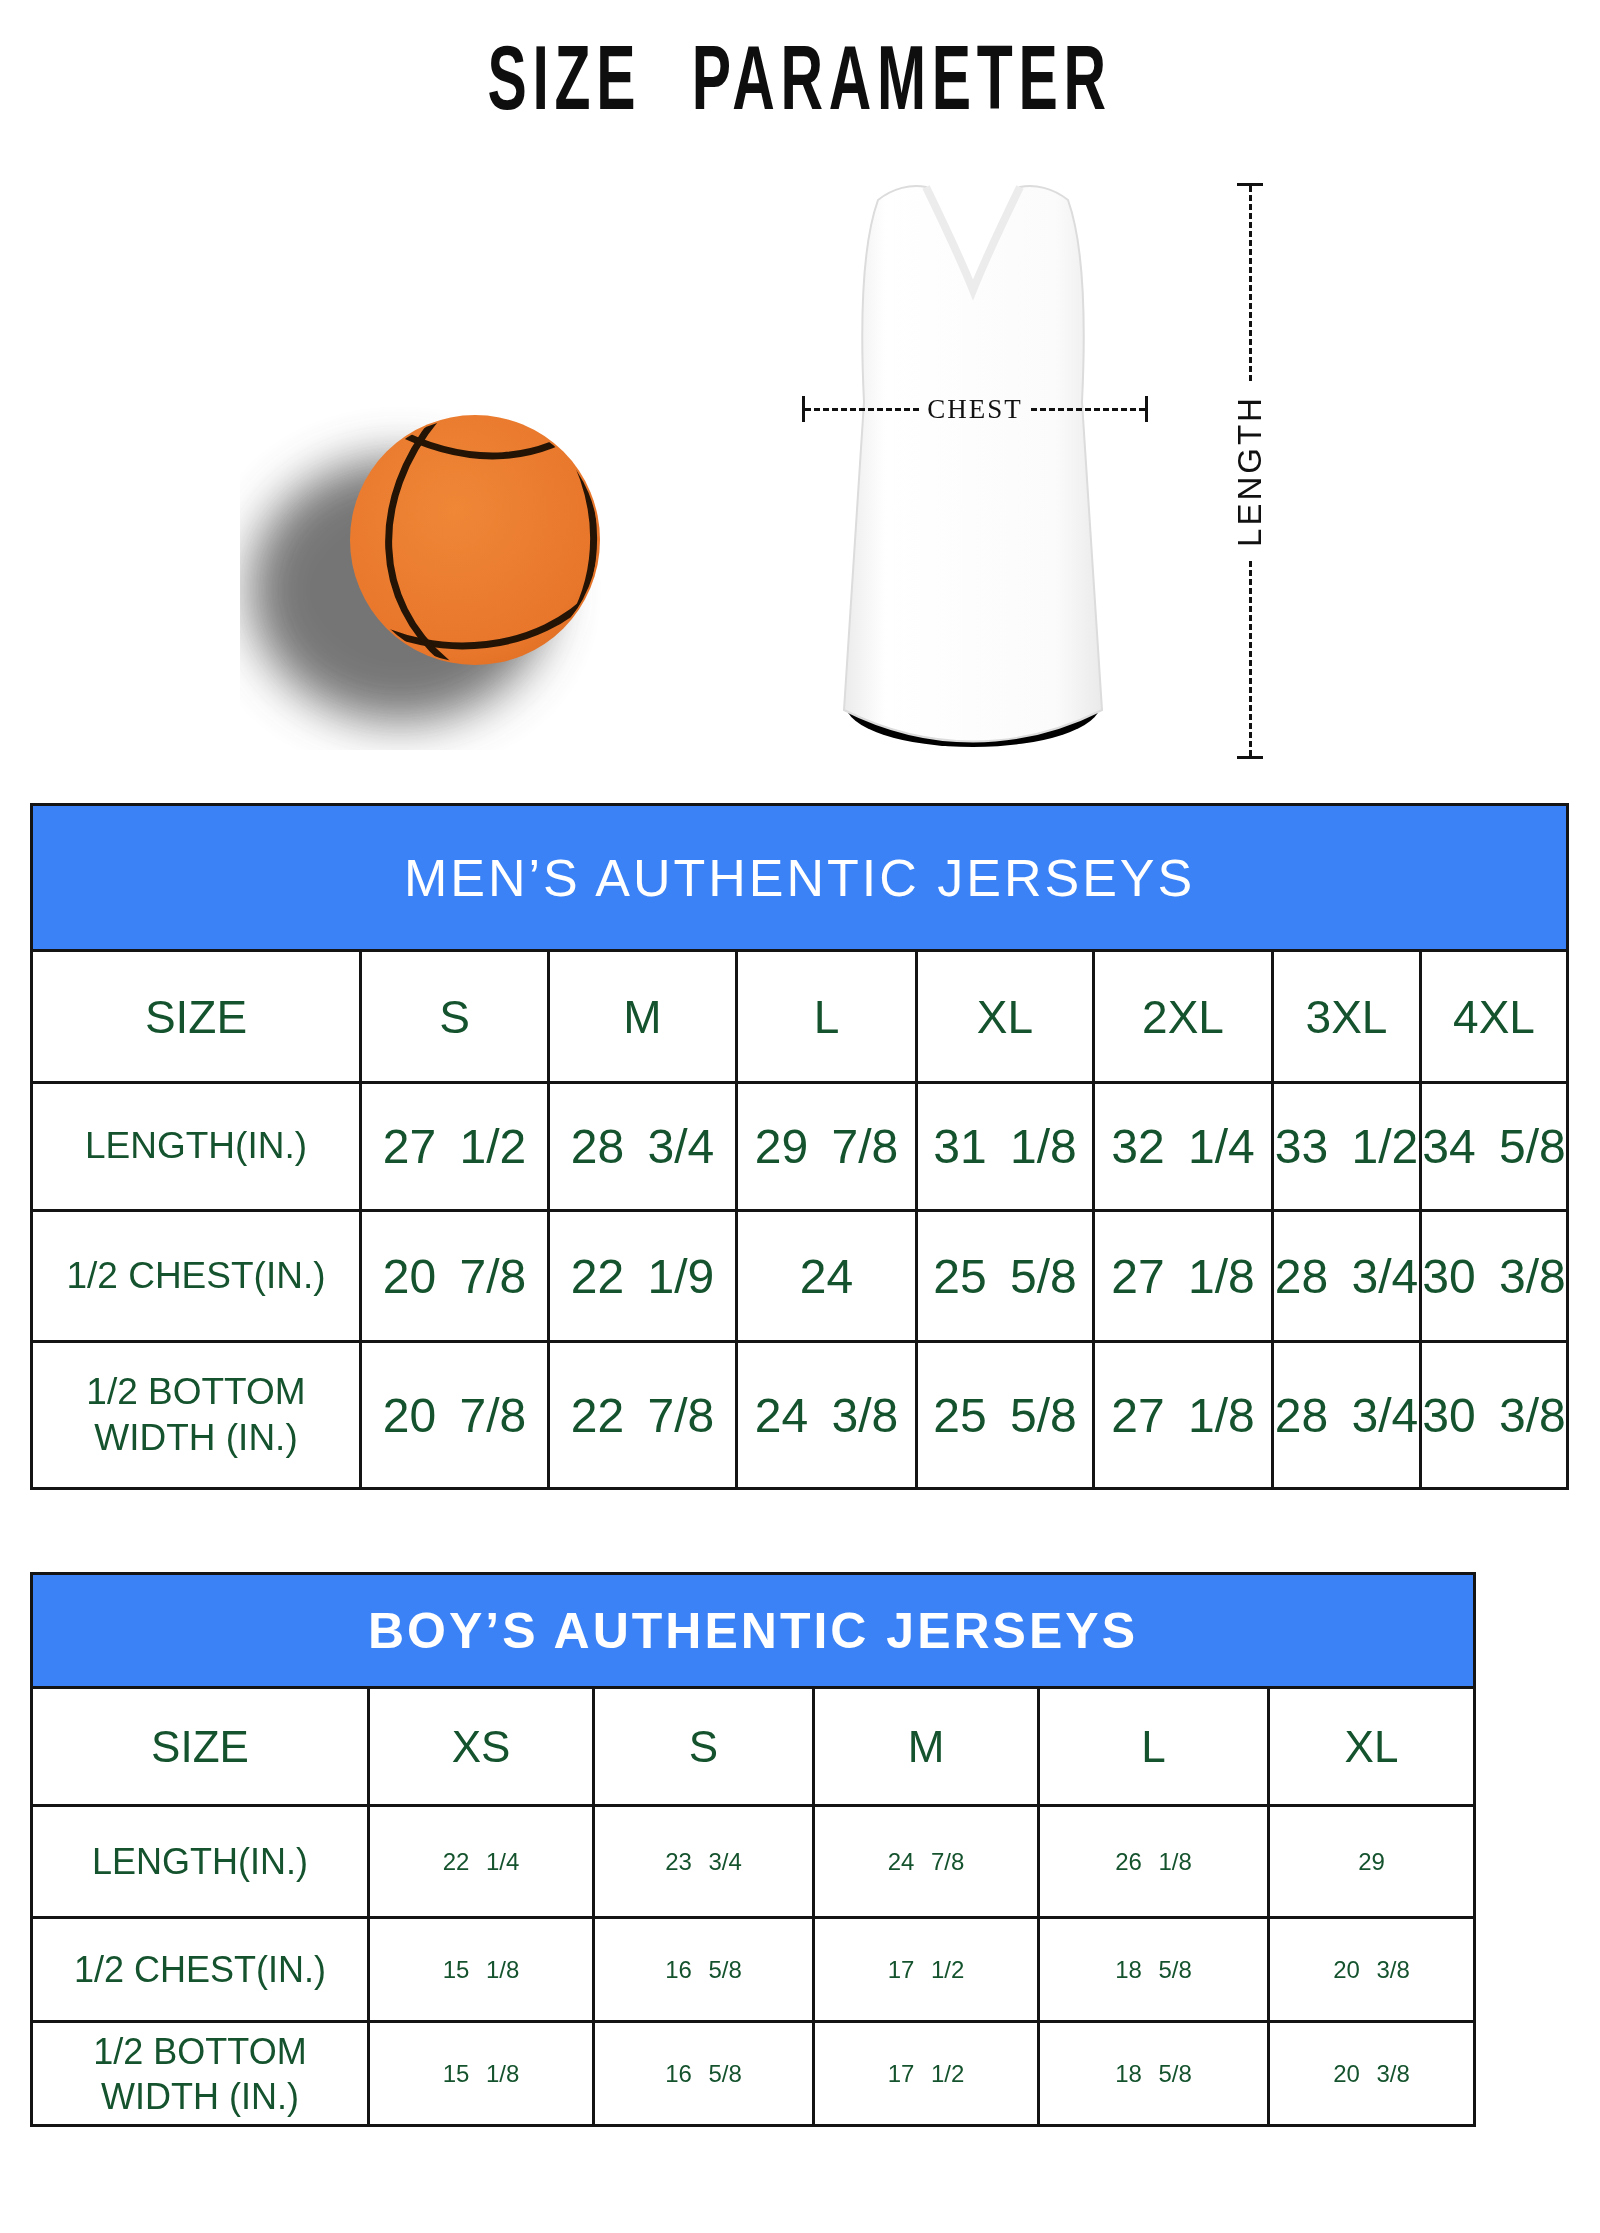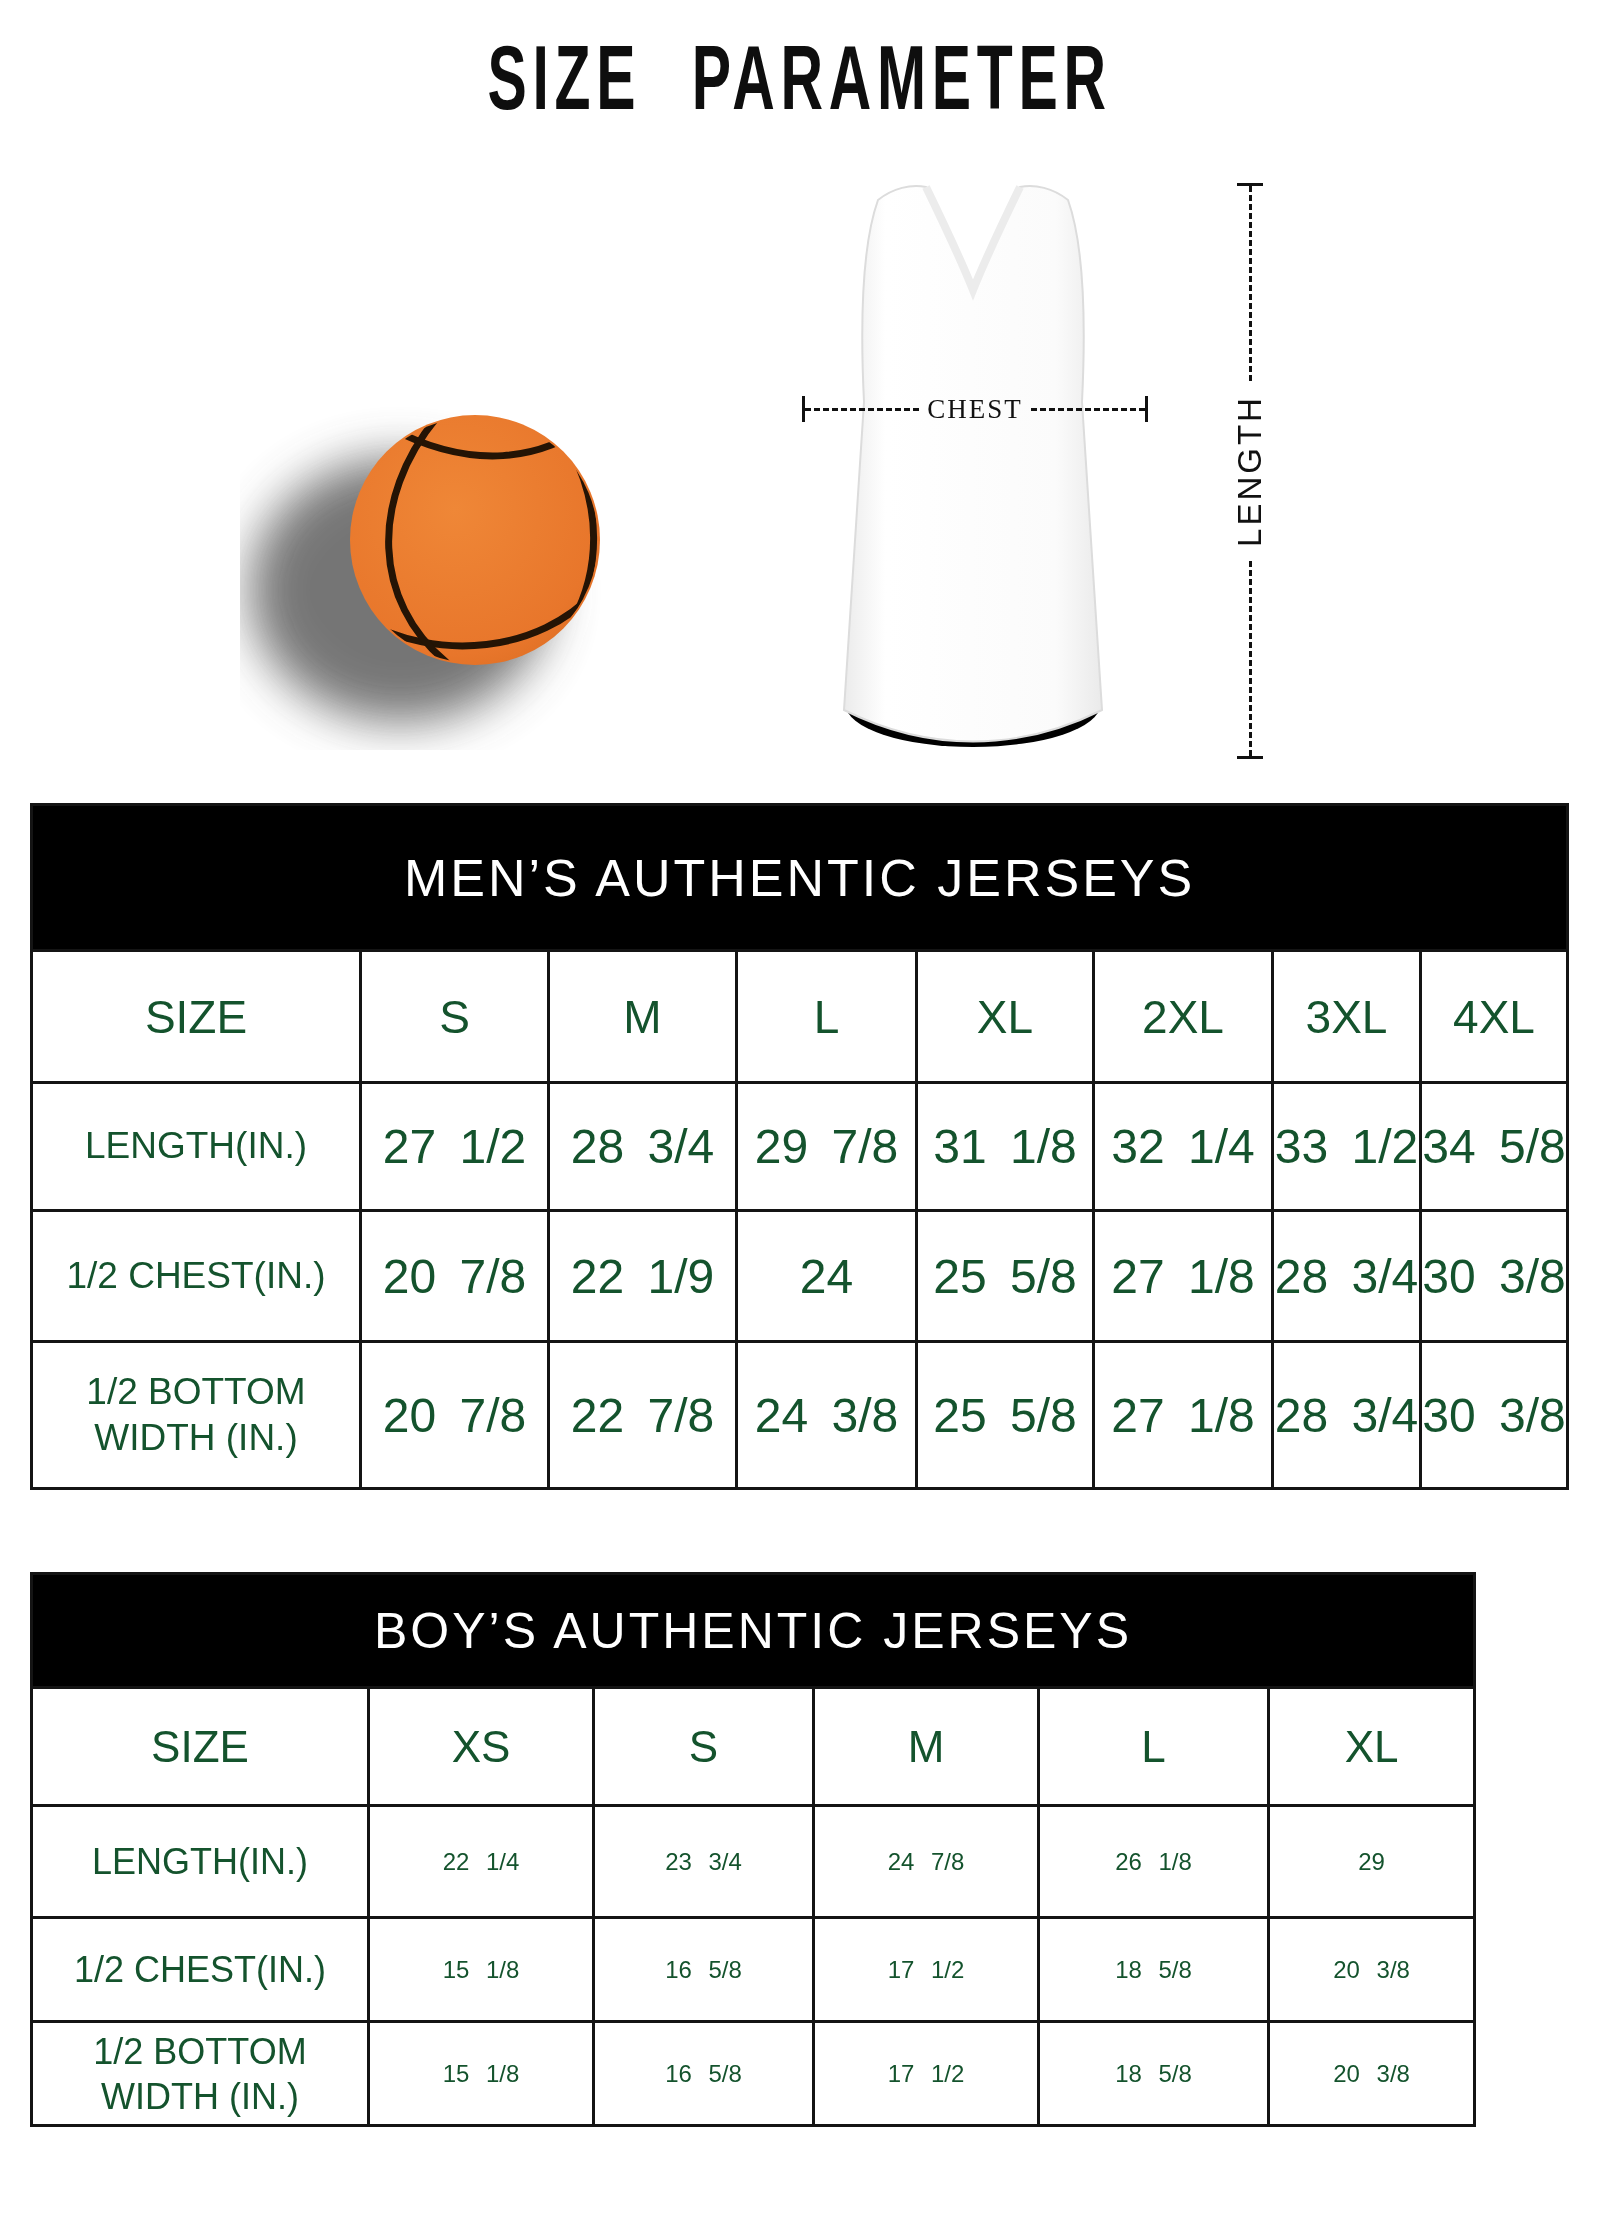--- a/index.html
+++ b/index.html
@@ -21,25 +21,25 @@
   .dash-h{flex:1;height:0;border-top:3px dashed #111;}
   .chest-label{font-size:27px;letter-spacing:2px;padding:0 8px;color:#111;white-space:nowrap;font-family:Liberation Serif, serif;}
   .length-line{position:absolute;left:1230px;top:183px;width:40px;height:576px;display:flex;flex-direction:column;align-items:center;}
   .cap-h{width:26px;height:3px;background:#111;}
   .dash-v{width:0;border-left:3px dashed #111;flex:1;}
   .length-label-wrap{height:180px;width:40px;display:flex;align-items:center;justify-content:center;}
   .length-label{transform:rotate(-90deg);font-size:33px;letter-spacing:3px;white-space:nowrap;color:#111;}
   
   table{border-collapse:collapse;table-layout:fixed;position:absolute;background:#fff;}
   td{border:3px solid #141414;text-align:center;vertical-align:middle;padding:0;color:#14532d;overflow:hidden;}
-  tr.band td{background:#000000;color:#ffffff;letter-spacing:3px;}
+  tr.band td{background:#3b82f6;color:#ffffff;letter-spacing:3px;}
   #mens-table{left:30px;top:803px;width:1536px;}
   #boys-table{left:30px;top:1572px;width:1443px;}
   #mens-table tr.band td{font-size:52px;}
-  #boys-table tr.band td{font-size:50px;}
+  #boys-table tr.band td{font-size:50px;font-weight:bold;}
   .size-cell{font-size:46px;}
   #boys-table .size-cell{font-size:44px;}
   .label-cell{font-size:37px;line-height:1.25;margin-top:24px;}
   #boys-table .label-cell{font-size:36px;}
   .value-cell{font-size:48px;word-spacing:10px;}
   #boys-table .value-cell{font-size:24px;}
 </style>
 </head>
 <body>
 

